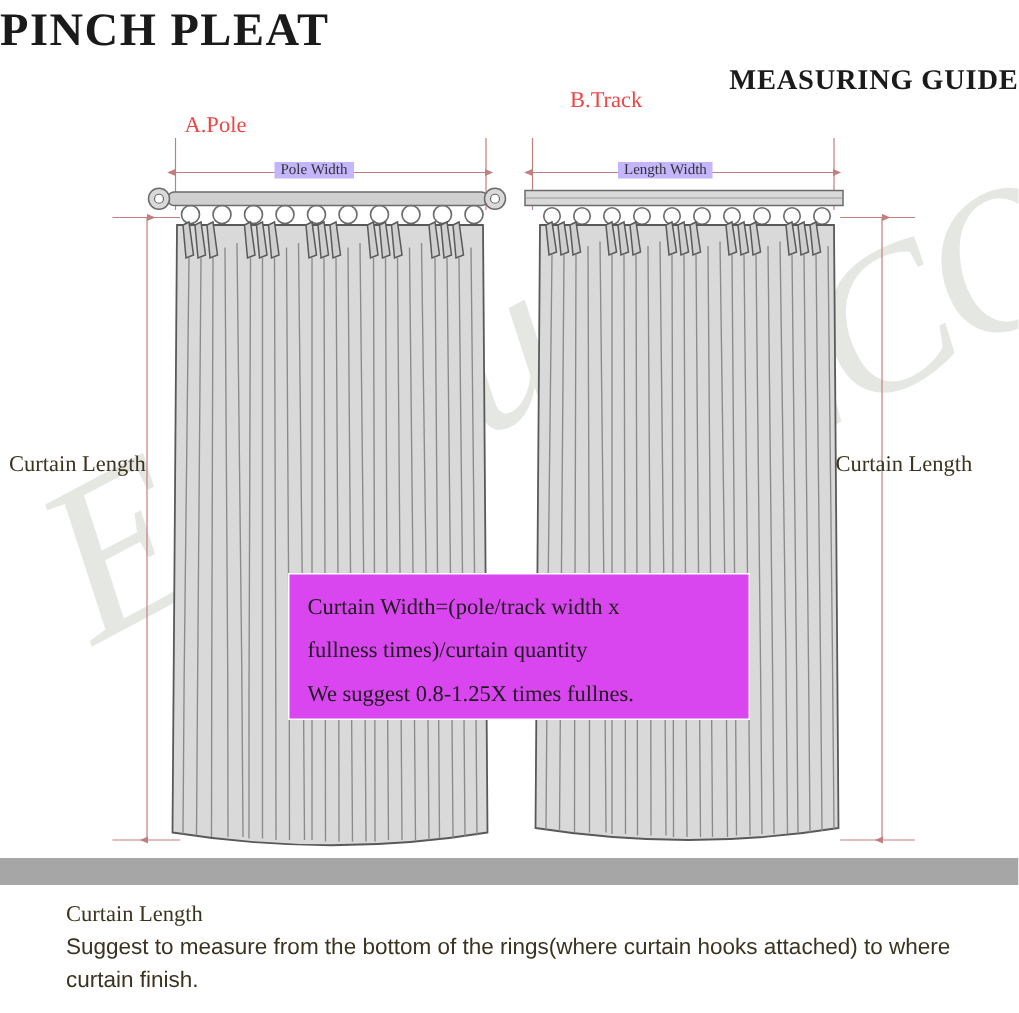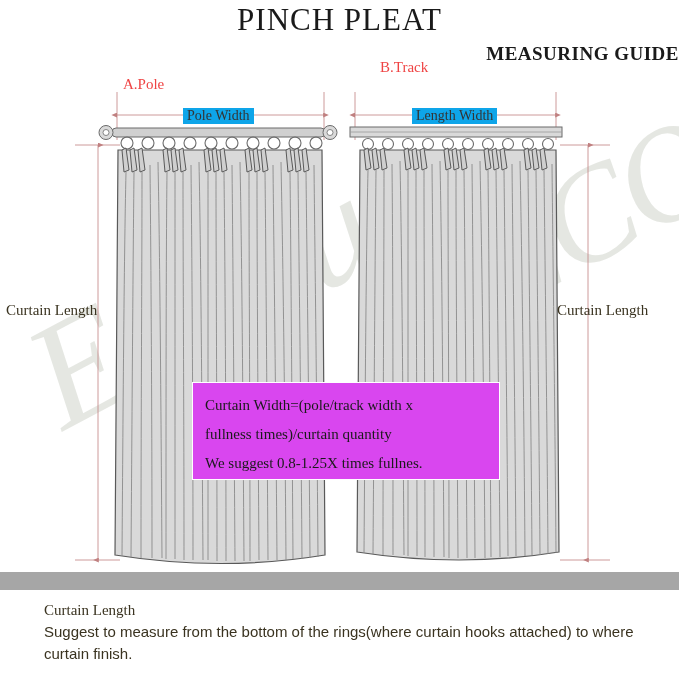--- a/index.html
+++ b/index.html
@@ -20,23 +20,22 @@
     left: 0; top: 0;
     width: 679px;
     height: 675px;
   }
 
   
   .title {
     position: absolute;
     left: 0; right: 0;
     top: 2px;
-    text-align: center;
     font-size: 31px;
-    font-weight: normal;
+    font-weight: bold;
     letter-spacing: 1px;
     font-family: "Liberation Serif", serif;
   }
   .subtitle {
     position: absolute;
     left: 0; right: 0;
     top: 43px;
     text-align: right;
     font-size: 19px;
     font-weight: bold;
@@ -51,23 +50,23 @@
     font-family: "Liberation Serif", serif;
     color: #ef4444;
     white-space: nowrap;
   }
   #label-pole  { left: 123px; top: 76px; }
   #label-track { left: 380px; top: 59px; }
 
   
   .dim-label {
     position: absolute;
-    font-size: 14px;
+    font-size: 10px;
     color: #333;
-    background: #0ea5e9;
+    background: #c4b5fd;
     padding: 0 4px;
     white-space: nowrap;
     font-family: "Liberation Serif", serif;
   }
   #dim-pole-width  { left: 183px; top: 108px; }
   #dim-track-width { left: 412px; top: 108px; }
 
   
   .side-label {
     position: absolute;

